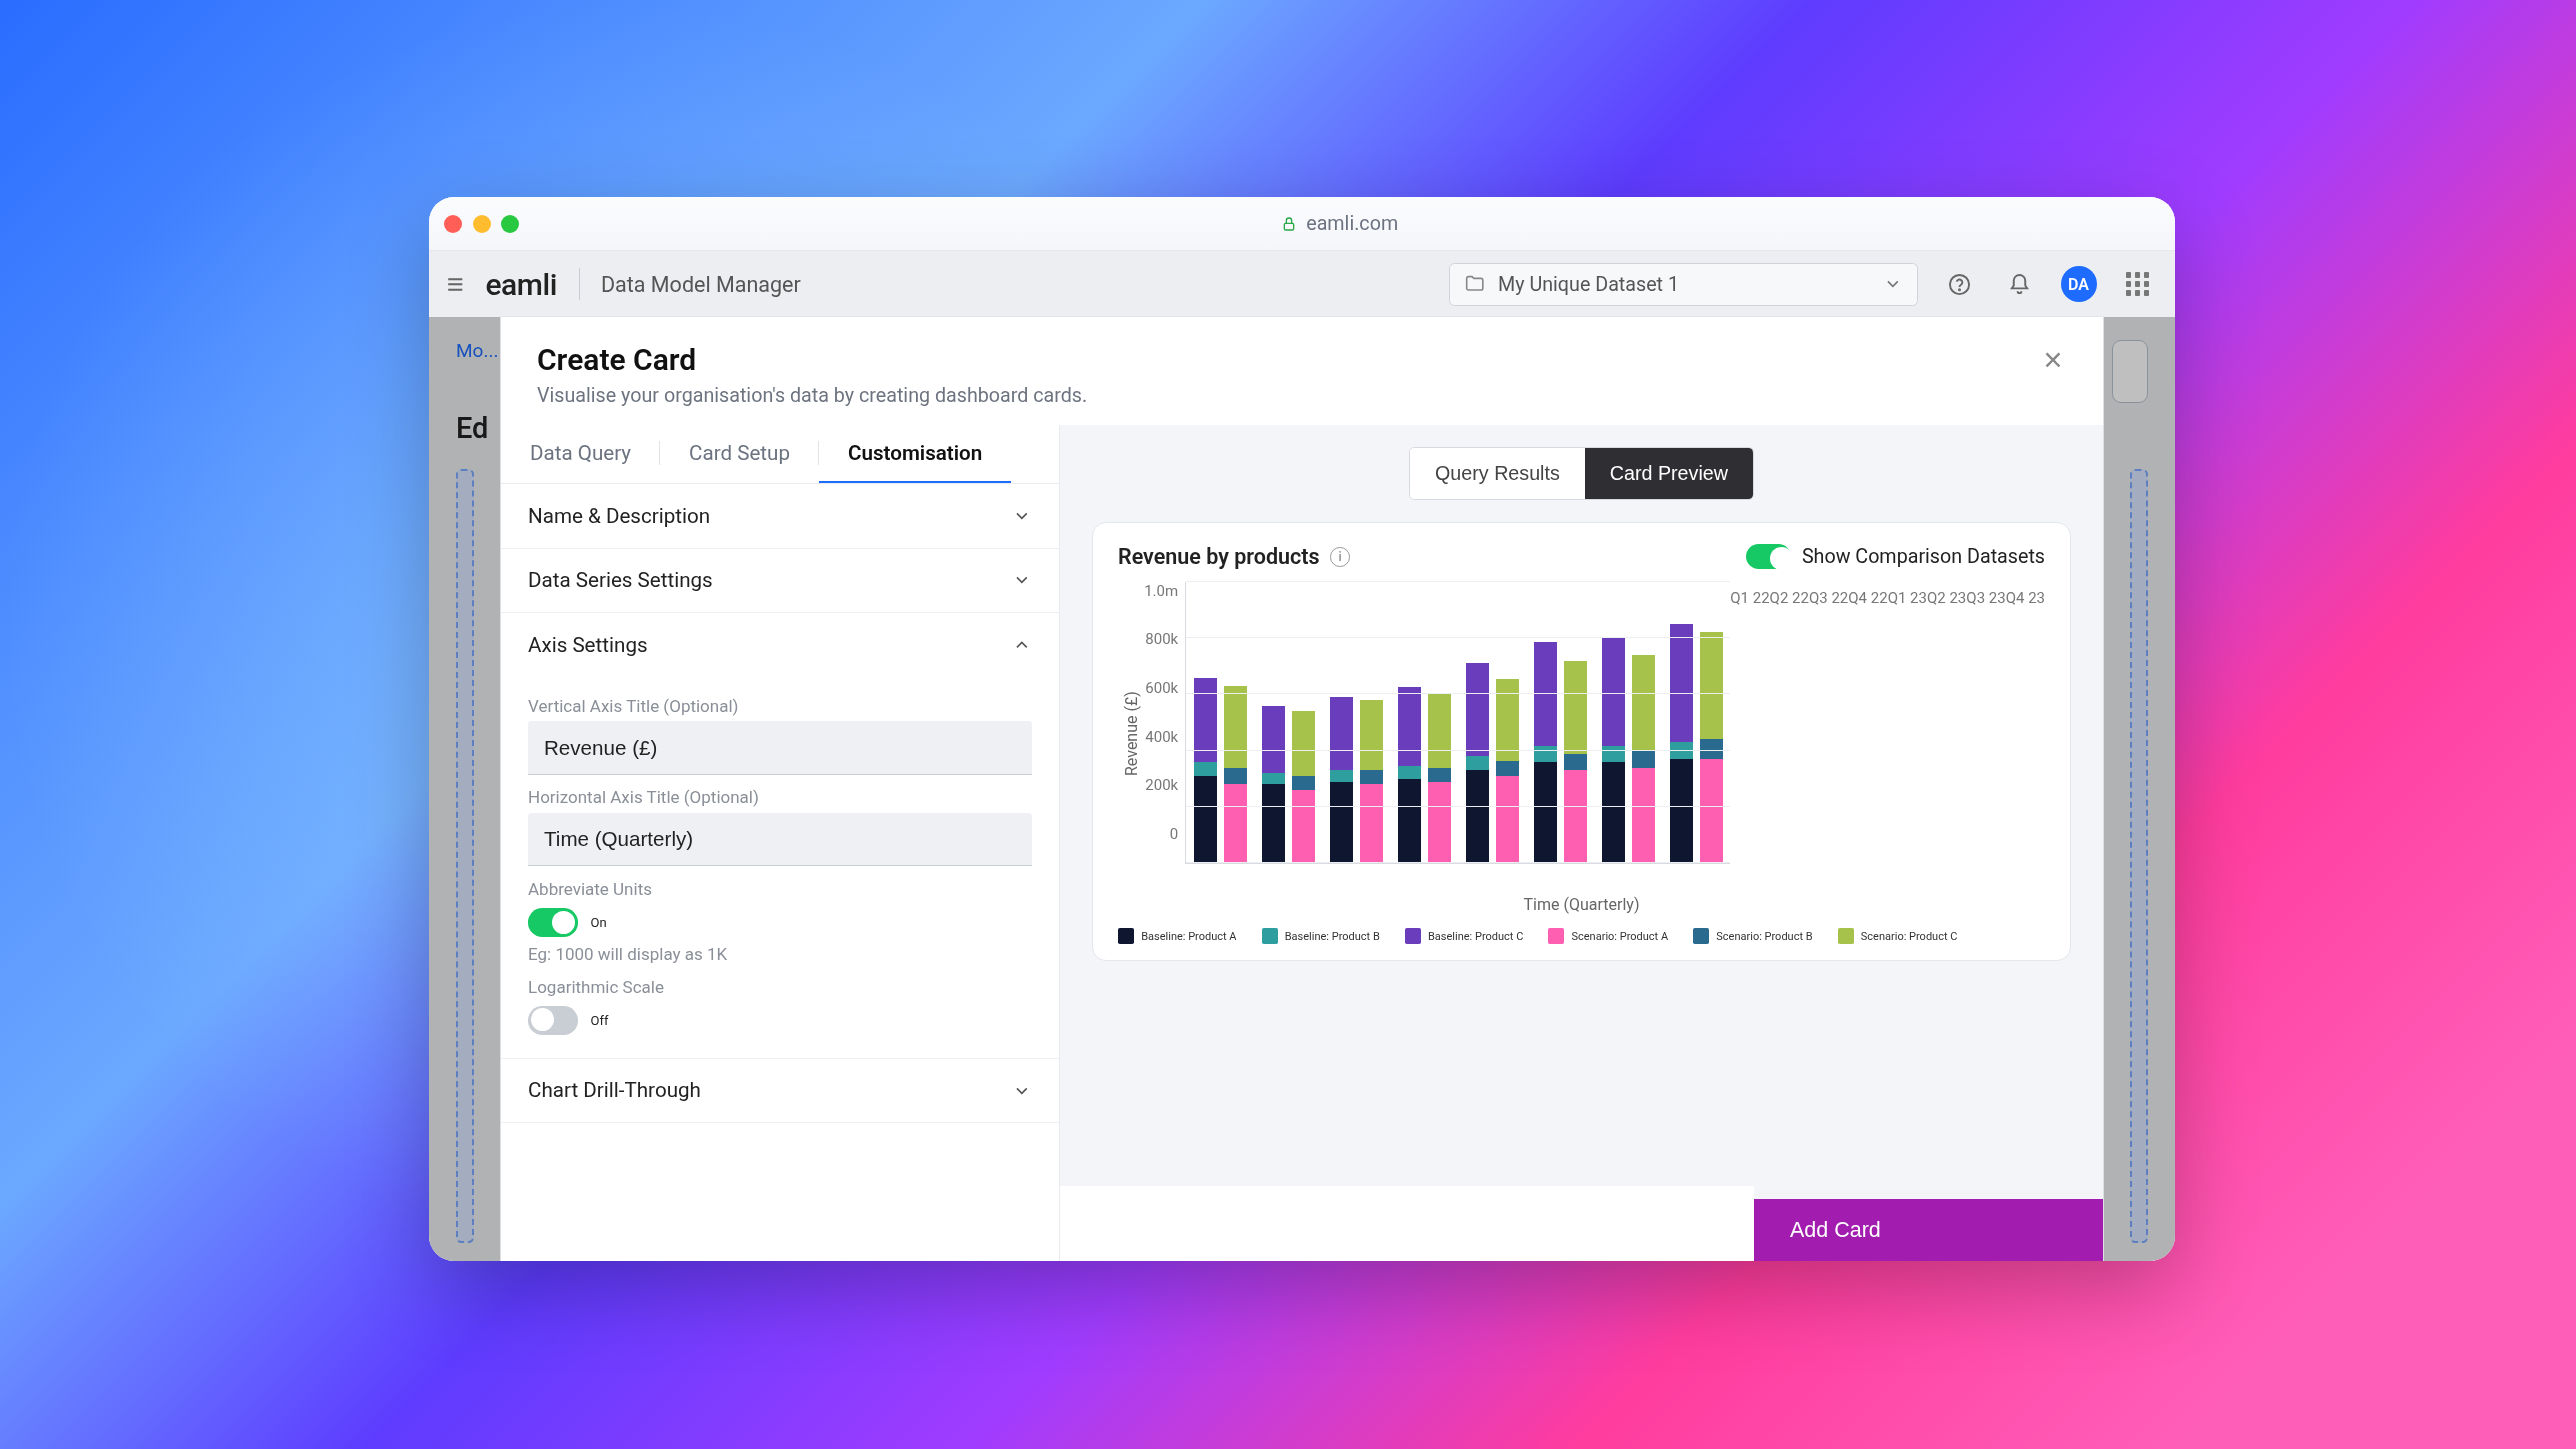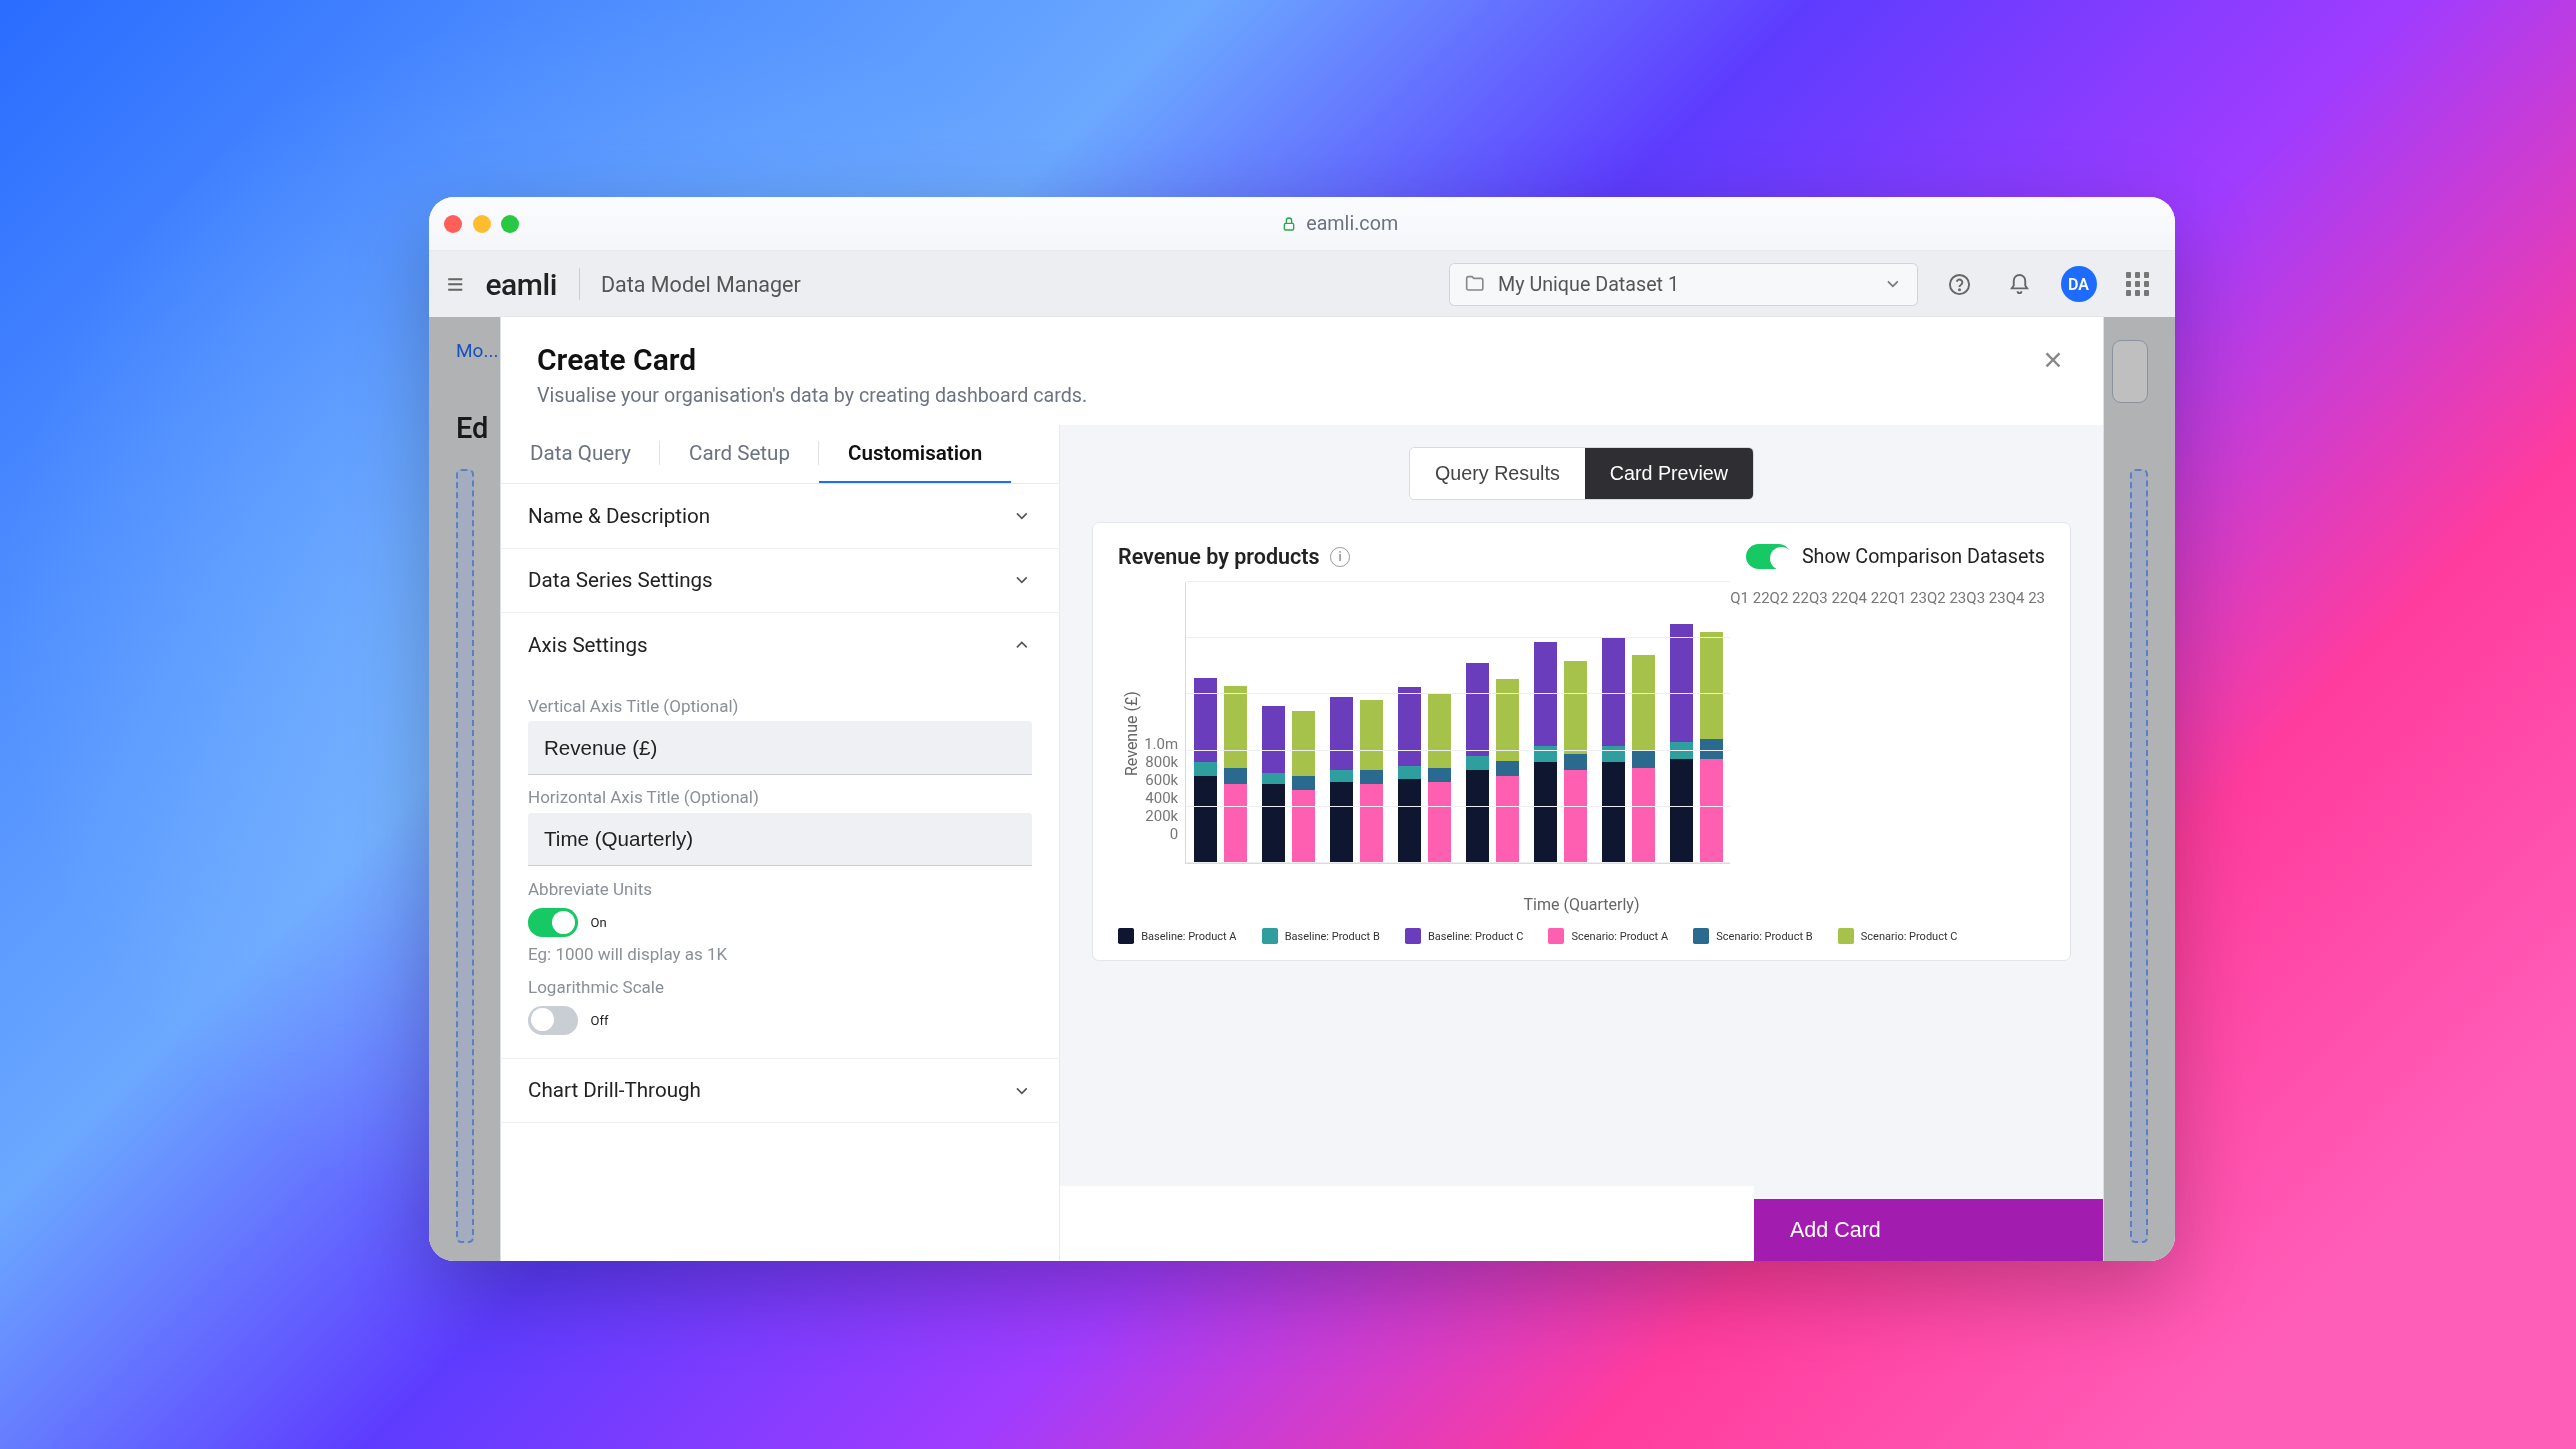--- a/index.html
+++ b/index.html
@@ -81,30 +81,30 @@
 .toggle::after{content:"";position:absolute;width:23px;height:23px;border-radius:50%;background:#fff;top:2.7px;left:2.7px;transition:left .15s;}
 .toggle.on::after{left:24px;}
 .toggle-label{font-size:13px;color:#222;}
 .hint{font-size:17px;color:#8a8f98;margin-top:7.2px;}
 
 .preview-toolbar{display:flex;justify-content:center;padding:21.5px;}
 .seg{display:flex;border:0.9px solid #d6d9df;border-radius:5.4px;overflow:hidden;background:#fff;}
 .seg button{padding:14.3px 25px;font-size:19.7px;border:none;background:#fff;color:#444;cursor:pointer;}
 .seg button.active{background:#2f2f33;color:#fff;}
 
-.card-preview{margin:0 32px;background:#fff;border:0.9px solid #e3e6eb;border-radius:7px;padding:21.5px 25px 16px;}
+.card-preview{margin:0 32px;background:#fff;border:0.9px solid #e3e6eb;border-radius:14px;padding:21.5px 25px 16px;}
 .card-head{display:flex;align-items:center;gap:10.7px;}
 .card-title{font-size:21.5px;font-weight:600;color:#222;}
 .info-ic{width:19.7px;height:19.7px;border:1.4px solid #999;border-radius:50%;display:flex;align-items:center;justify-content:center;font-size:12.5px;color:#999;font-weight:600;}
 .card-head .sp{flex:1;}
 .sm-toggle-label{font-size:19.7px;color:#222;}
 
 .chart-wrap{display:flex;margin-top:12.5px;height:304px;}
 .yaxis-title{writing-mode:vertical-rl;transform:rotate(180deg);font-size:16px;color:#666;text-align:center;padding:0 3.6px;}
-.yaxis{display:flex;flex-direction:column;justify-content:flex-end;align-items:flex-end;padding:0 7.2px 21.5px 0;font-size:15px;color:#777;height: calc(100% - 21.5px);}
+.yaxis{display:flex;flex-direction:column;justify-content:space-between;align-items:flex-end;padding:0 7.2px 21.5px 0;font-size:15px;color:#777;height: calc(100% - 21.5px);}
 .plot{flex:1;position:relative;border-left:0.9px solid #d8dbe0;border-bottom:0.9px solid #d8dbe0;height: calc(100% - 21.5px);}
 .gridline{position:absolute;left:0;right:0;border-top:0.9px solid #eceef2;}
 .groups{position:absolute;left:0;right:0;top:0;bottom:0;display:flex;}
 .group{flex:1;display:flex;align-items:flex-end;justify-content:center;gap:7.2px;}
 .bar{width:23px;display:flex;flex-direction:column-reverse;}
 .seg-a{background:#0e1630;} .seg-b{background:#2e9e9e;} .seg-c{background:#6a3dbd;}
 .seg-sa{background:#ff5fb0;} .seg-sb{background:#2a6a8f;} .seg-sc{background:#a7c24a;}
 .xaxis{display:flex;margin-left:0;}
 .xlabel{flex:1;text-align:center;font-size:15px;color:#777;padding-top:7.2px;}
 .xaxis-title{text-align:center;font-size:16px;color:#666;margin-top:9px;}

